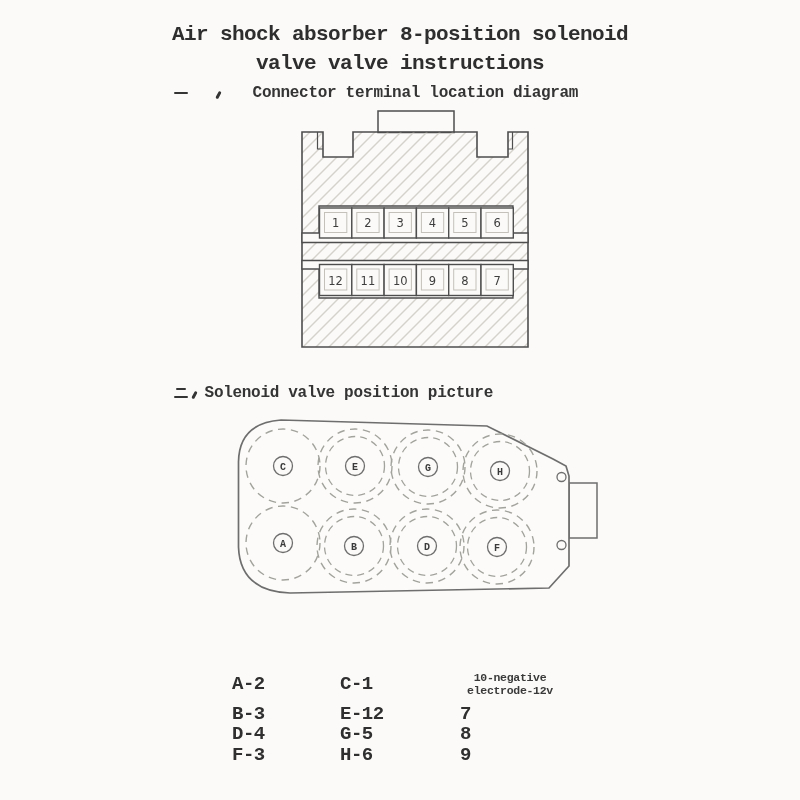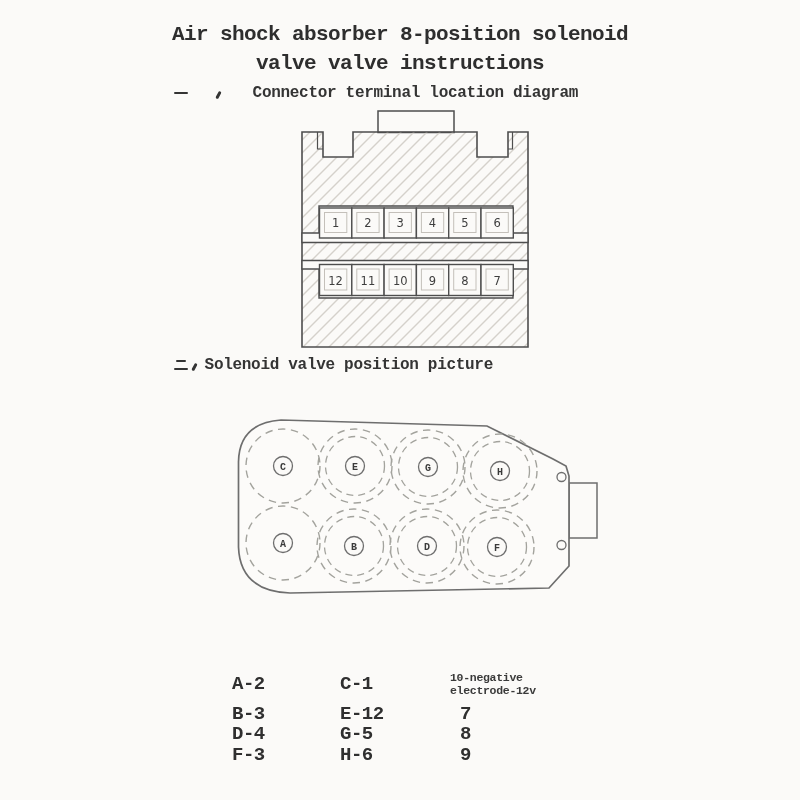--- a/index.html
+++ b/index.html
@@ -8,21 +8,21 @@
   html,body{margin:0;padding:0;}
   body{width:800px;height:800px;background:#ffffff;font-family:"Liberation Mono","DejaVu Sans Mono",monospace;}
   .page{position:relative;width:800px;height:800px;background:var(--paper);overflow:hidden;color:var(--ink);}
 
   .doc-title{position:absolute;top:20px;left:0;width:800px;text-align:center;
     font-size:21px;font-weight:bold;letter-spacing:-0.6px;line-height:29px;color:#2e2e2e;}
 
   .section-heading{position:absolute;display:flex;align-items:center;
     font-size:16px;font-weight:bold;letter-spacing:-0.3px;color:#343434;white-space:nowrap;}
   .sh1{left:173px;top:84px;gap:24px;}
-  .sh2{left:173px;top:356px;}
+  .sh2{left:173px;top:384px;}
   .sh3{left:173px;top:626px;}
 
   
   .cjk{display:inline-flex;flex-direction:column;justify-content:center;align-items:center;
     width:15px;height:16px;flex:none;}
   .cjk i{display:block;height:2.3px;background:#343434;border-radius:1px;}
   .cjk.n1 i{width:14px;}
   .cjk.n2{gap:6px;}
   .cjk.n2 i:nth-child(1){width:10px;}
   .cjk.n2 i:nth-child(2){width:14px;}
@@ -32,21 +32,21 @@
   .cjk.n3 i:nth-child(3){width:14px;}
   .cjk-comma{display:inline-block;width:2.6px;height:8px;background:#343434;border-radius:2px;
     transform:rotate(28deg);margin:4px 9px 0 5px;flex:none;}
 
   svg{position:absolute;}
 
   .wiring{position:absolute;left:232px;top:664px;display:grid;
     grid-template-columns:108px 110px 180px;grid-template-rows:40px 20px 20px 21px;}
   .wcell{display:flex;align-items:center;font-size:19px;font-weight:bold;letter-spacing:-0.5px;color:#2f2f2f;}
   .wcell.num{padding-left:10px;}
-  .wnote{flex-direction:column;justify-content:center;align-items:flex-start;width:120px;
+  .wnote{flex-direction:column;justify-content:center;align-items:center;width:120px;
     font-size:11.5px;line-height:13.5px;letter-spacing:-0.3px;font-weight:bold;color:#3a3a3a;}
 </style>
 </head>
 <body>
 
 <div class="page">
 
   <div class="doc-title">
     <div>Air shock absorber 8-position solenoid</div>
     <div>valve valve instructions</div>

